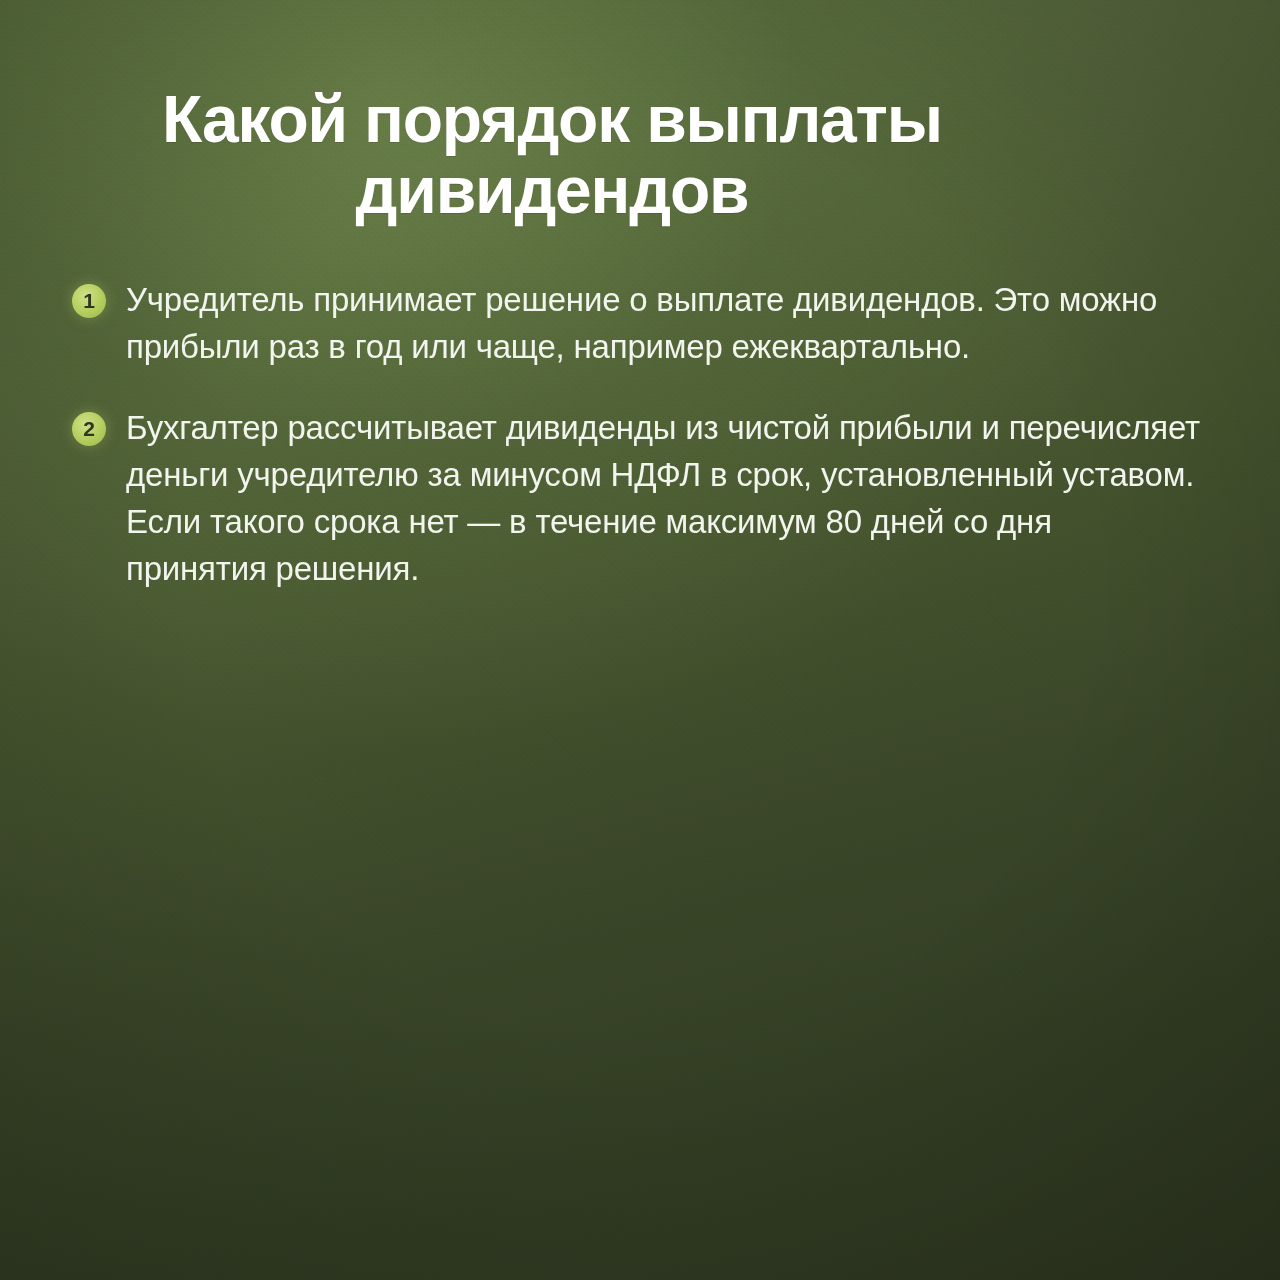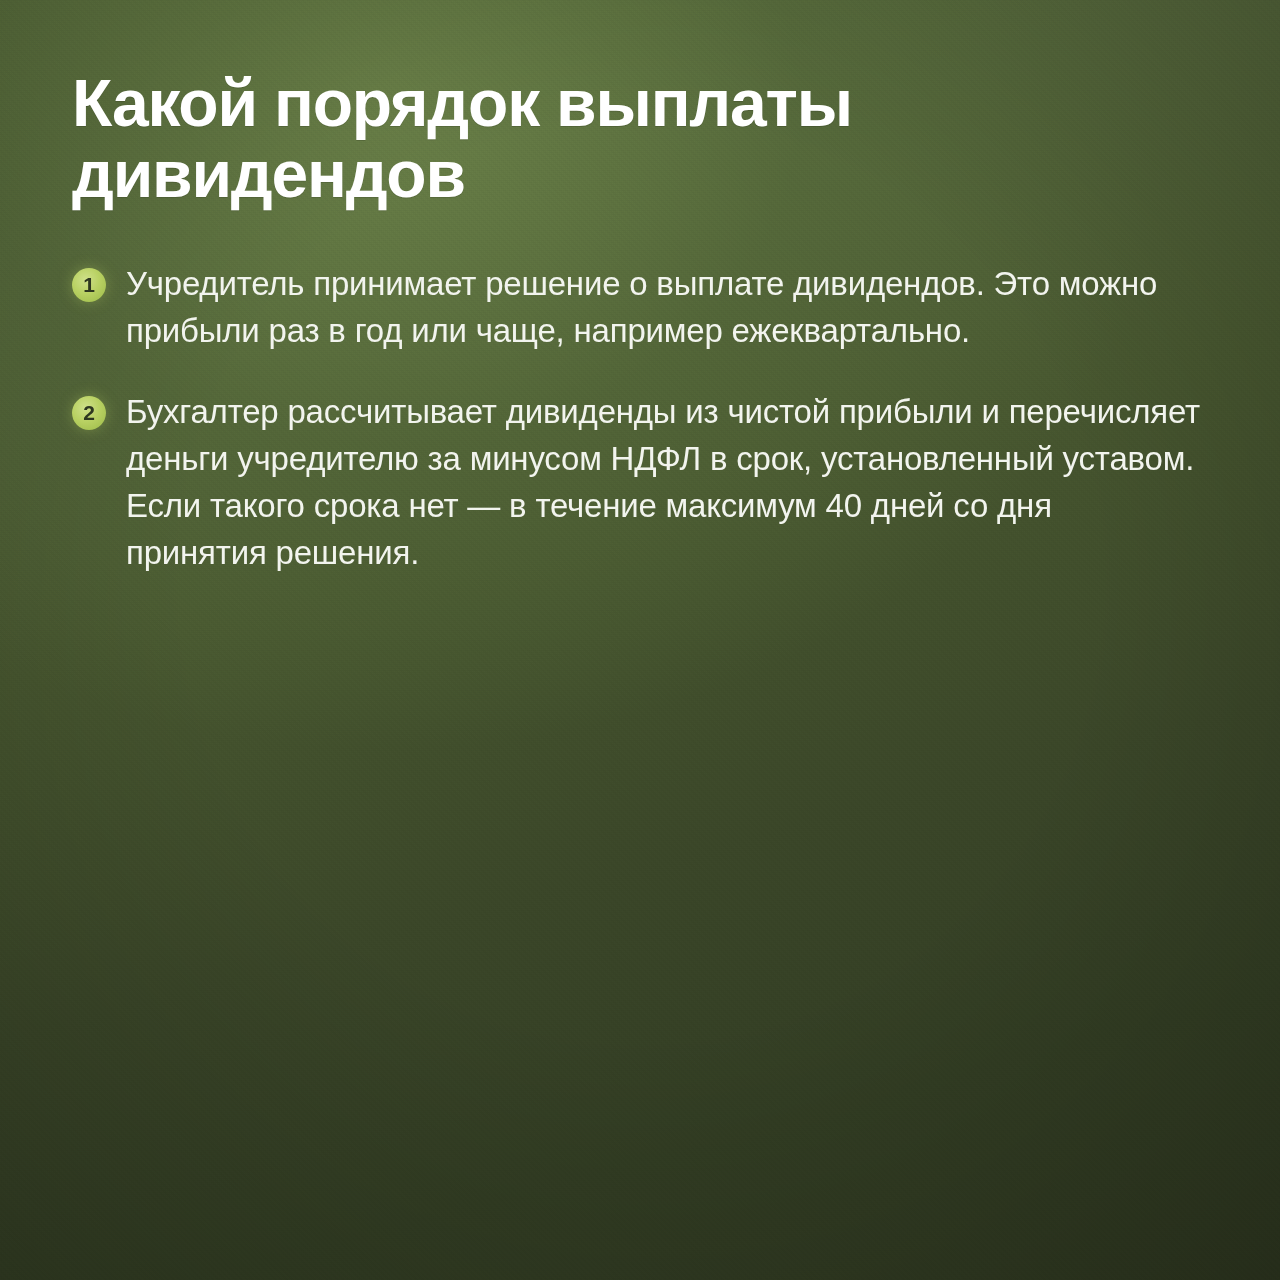--- a/index.html
+++ b/index.html
@@ -48,23 +48,24 @@
     z-index: 3;
     padding: 68px 72px 0 72px;
   }
 
   .title {
     color: #ffffff;
     font-size: 66px;
     line-height: 1.07;
     font-weight: 700;
     letter-spacing: -1.2px;
-    margin: 0 0 52px 0;
+    margin: 16px 0 52px 0;
     max-width: 960px;
     text-shadow: 0 1px 0 rgba(0,0,0,0.12);
+    text-align: center;
   }
 
   .steps {
     margin: 0;
     padding: 0;
     list-style: none;
   }
 
   .step {
     display: flex;
@@ -107,17 +108,17 @@
   <div class="content">
     <h1 class="title">Какой порядок выплаты дивидендов</h1>
 
     <ul class="steps">
       <li class="step">
         <span class="badge">1</span>
         <span class="step-text">Учредитель принимает решение о выплате дивидендов. Это можно прибыли раз в год или чаще, например ежеквартально.</span>
       </li>
       <li class="step">
         <span class="badge">2</span>
-        <span class="step-text">Бухгалтер рассчитывает дивиденды из чистой прибыли и перечисляет деньги учредителю за минусом НДФЛ в срок, установленный уставом. Если такого срока нет — в течение максимум 40 дней со дня принятия решения.</span>
+        <span class="step-text">Бухгалтер рассчитывает дивиденды из чистой прибыли и перечисляет деньги учредителю за минусом НДФЛ в срок, установленный уставом. Если такого срока нет — в течение максимум 80 дней со дня принятия решения.</span>
       </li>
     </ul>
   </div>
 </div>
 
 </body></html>

